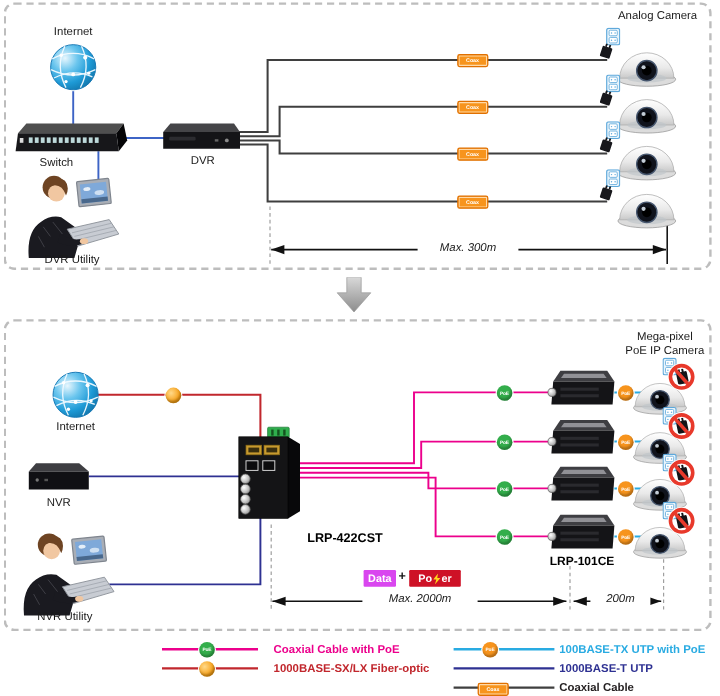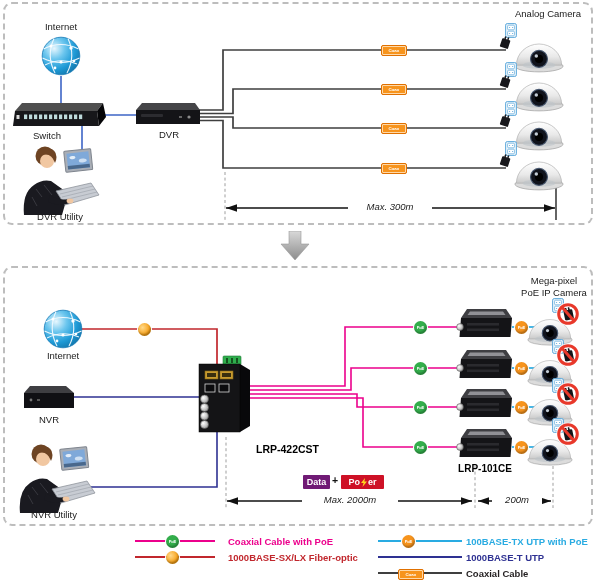--- a/index.html
+++ b/index.html
@@ -28,21 +28,21 @@
   .poe span{font-size:8px;transform:scale(.5);color:#fff;font-weight:bold;letter-spacing:-.3px;}
   .poe-green{background:#33AE4B;}
   .poe-orange{background:#F7941D;}
   .poe-fiber{background:radial-gradient(circle at 35% 35%,#FFD98A,#F7A21B 60%,#DE8A00);}
   .tag-coax{position:absolute;width:24px;height:9px;background:#F7941D;border:1px solid #E07000;
        border-radius:2px;z-index:2;display:flex;align-items:center;justify-content:center;
        box-shadow:inset 0 0 0 1px #FFD9A8;}
   .tag-coax span{font-size:8px;transform:scale(.55);color:#fff;font-weight:bold;}
   .badge{position:absolute;height:14px;display:flex;align-items:center;justify-content:center;
        font-weight:bold;font-size:9px;color:#fff;z-index:3;border-radius:1px;}
-  .badge-data{background:#701a75;width:27px;}
+  .badge-data{background:#d946ef;width:27px;}
   .badge-power{background:#CE1126;width:43px;gap:1px;}
   .plus{position:absolute;font-weight:bold;font-size:10.5px;color:#111;z-index:3;}
   .leg{position:absolute;font-weight:bold;font-size:9.5px;z-index:3;white-space:nowrap;}
   .leg-magenta{color:#EC008C}.leg-darkred{color:#C1272D}.leg-cyan{color:#29ABE2}
   .leg-navy{color:#2E3192}.leg-black{color:#231F20}
 </style>
 </head>
 <body>
 
 <svg width="0" height="0" style="position:absolute" aria-hidden="true">

